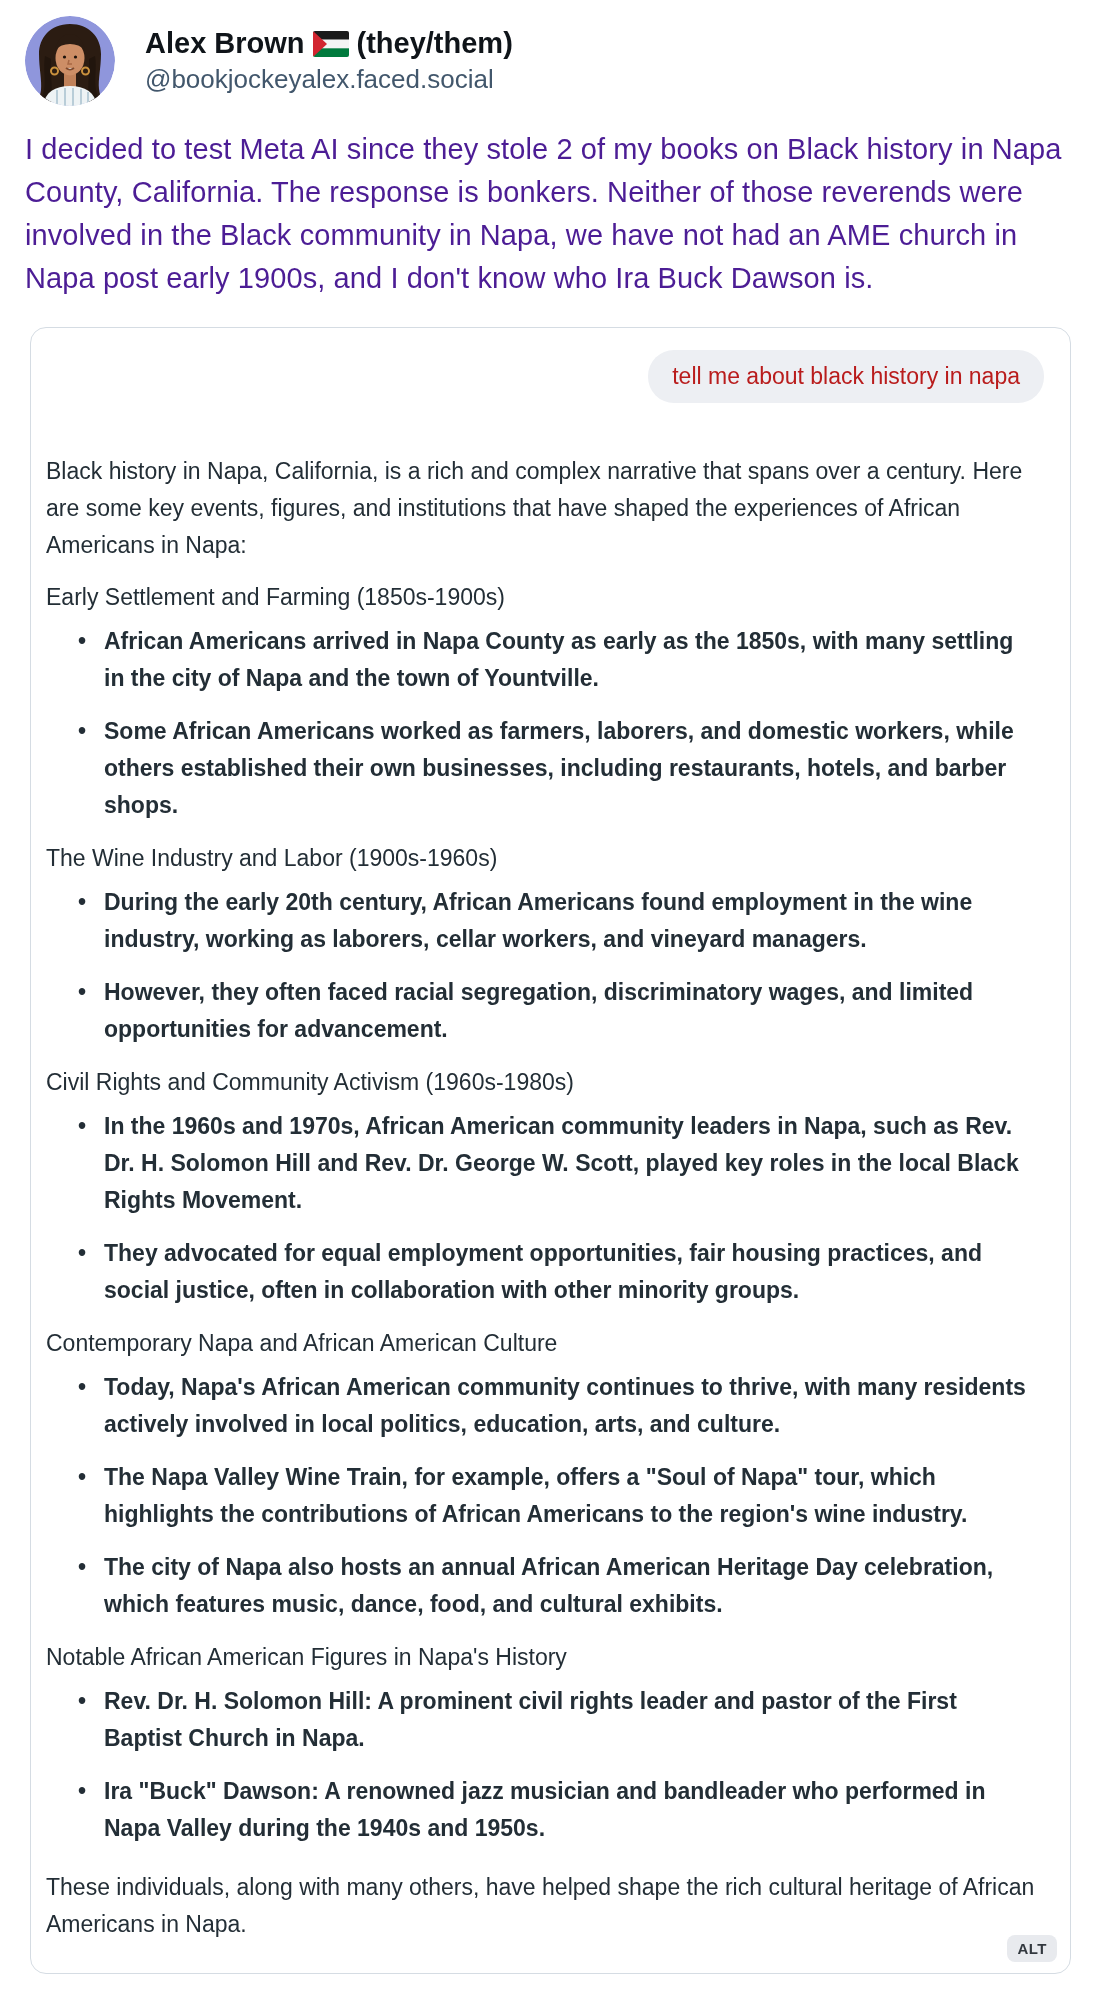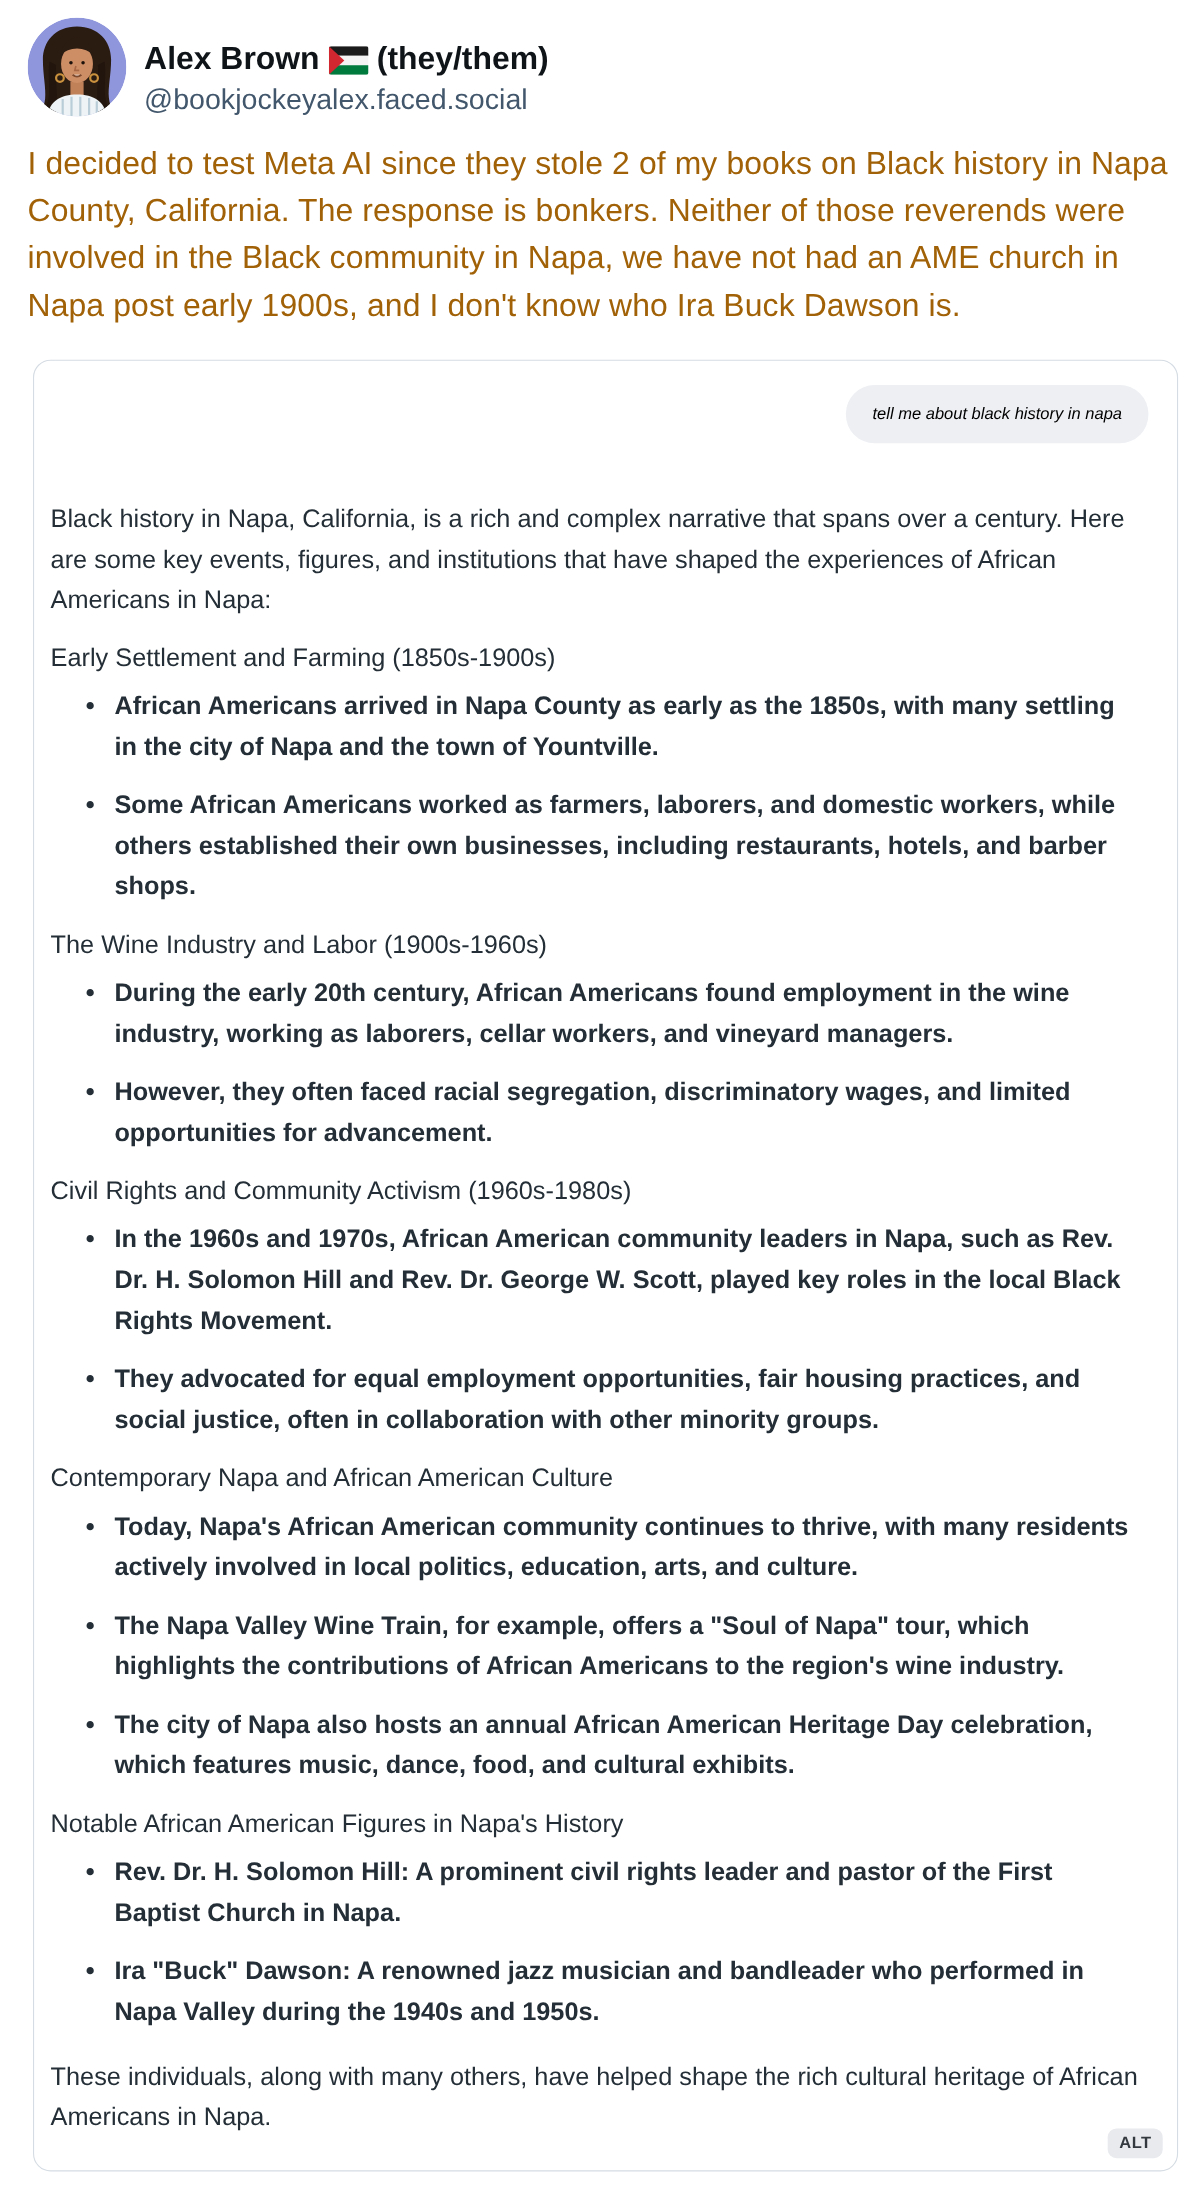--- a/index.html
+++ b/index.html
@@ -7,51 +7,50 @@
   body {
     width: 1093px;
     height: 2000px;
     overflow: hidden;
     font-family: "Liberation Sans", sans-serif;
     color: #0f1419;
   }
   .post { padding: 16px 22px 0 25px; }
 
   
-  .post-header { display: flex; align-items: flex-end; gap: 16px; }
+  .post-header { display: flex; align-items: center; gap: 30px; }
   .avatar { width: 90px; height: 90px; border-radius: 50%; overflow: hidden; flex: 0 0 auto; cursor: pointer; }
   .author-block { display: flex; flex-direction: column; gap: 4px; }
   .author-name-row { display: flex; align-items: center; gap: 8px; font-weight: bold; font-size: 29px; color: #0f1419; }
   .flag { width: 36px; height: 26px; display: inline-block; border-radius: 2px; }
   .author-handle { font-size: 26px; color: #42576c; }
 
   
-  .post-body { margin-top: 22px; font-size: 29px; line-height: 43px; color: #a16207; letter-spacing: 0.1px; }
+  .post-body { margin-top: 22px; font-size: 29px; line-height: 43px; color: #4c1d95; letter-spacing: 0.1px; }
 
   
   .embed {
     position: relative;
     margin-top: 27px;
     margin-left: 5px;
     width: 1041px;
     border: 1px solid #d5dce3;
     border-radius: 16px;
     background: #ffffff;
     padding: 22px 26px 30px 15px;
   }
   .bubble-row { display: flex; justify-content: flex-end; }
   .bubble {
     background: #edeff3;
-    color: #000000;
-    font-size: 15px;
+    color: #b91c1c;
+    font-size: 23px;
     line-height: 29px;
     padding: 12px 24px;
     border-radius: 26px;
     max-width: 80%;
-    font-style: italic;
   }
   .ai-content { margin-top: 50px; font-size: 23px; line-height: 37px; color: #232e36; padding-right: 4px; }
   .ai-content p.intro { margin: 0; }
   .ai-content h3 { font-size: 23px; line-height: 37px; font-weight: normal; color: #232e36; margin: 15px 0 7px 0; }
   .ai-content ul { list-style: none; margin: 0; padding: 0 0 0 30px; font-weight: bold; }
   .ai-content li { position: relative; padding-left: 28px; margin: 0 0 16px 0; }
   .ai-content li::before { content: "\2022"; position: absolute; left: 2px; top: 0; font-size: 23px; }
   .ai-content p.closing { margin: 22px 0 0 0; }
   .alt-badge {
     position: absolute;

